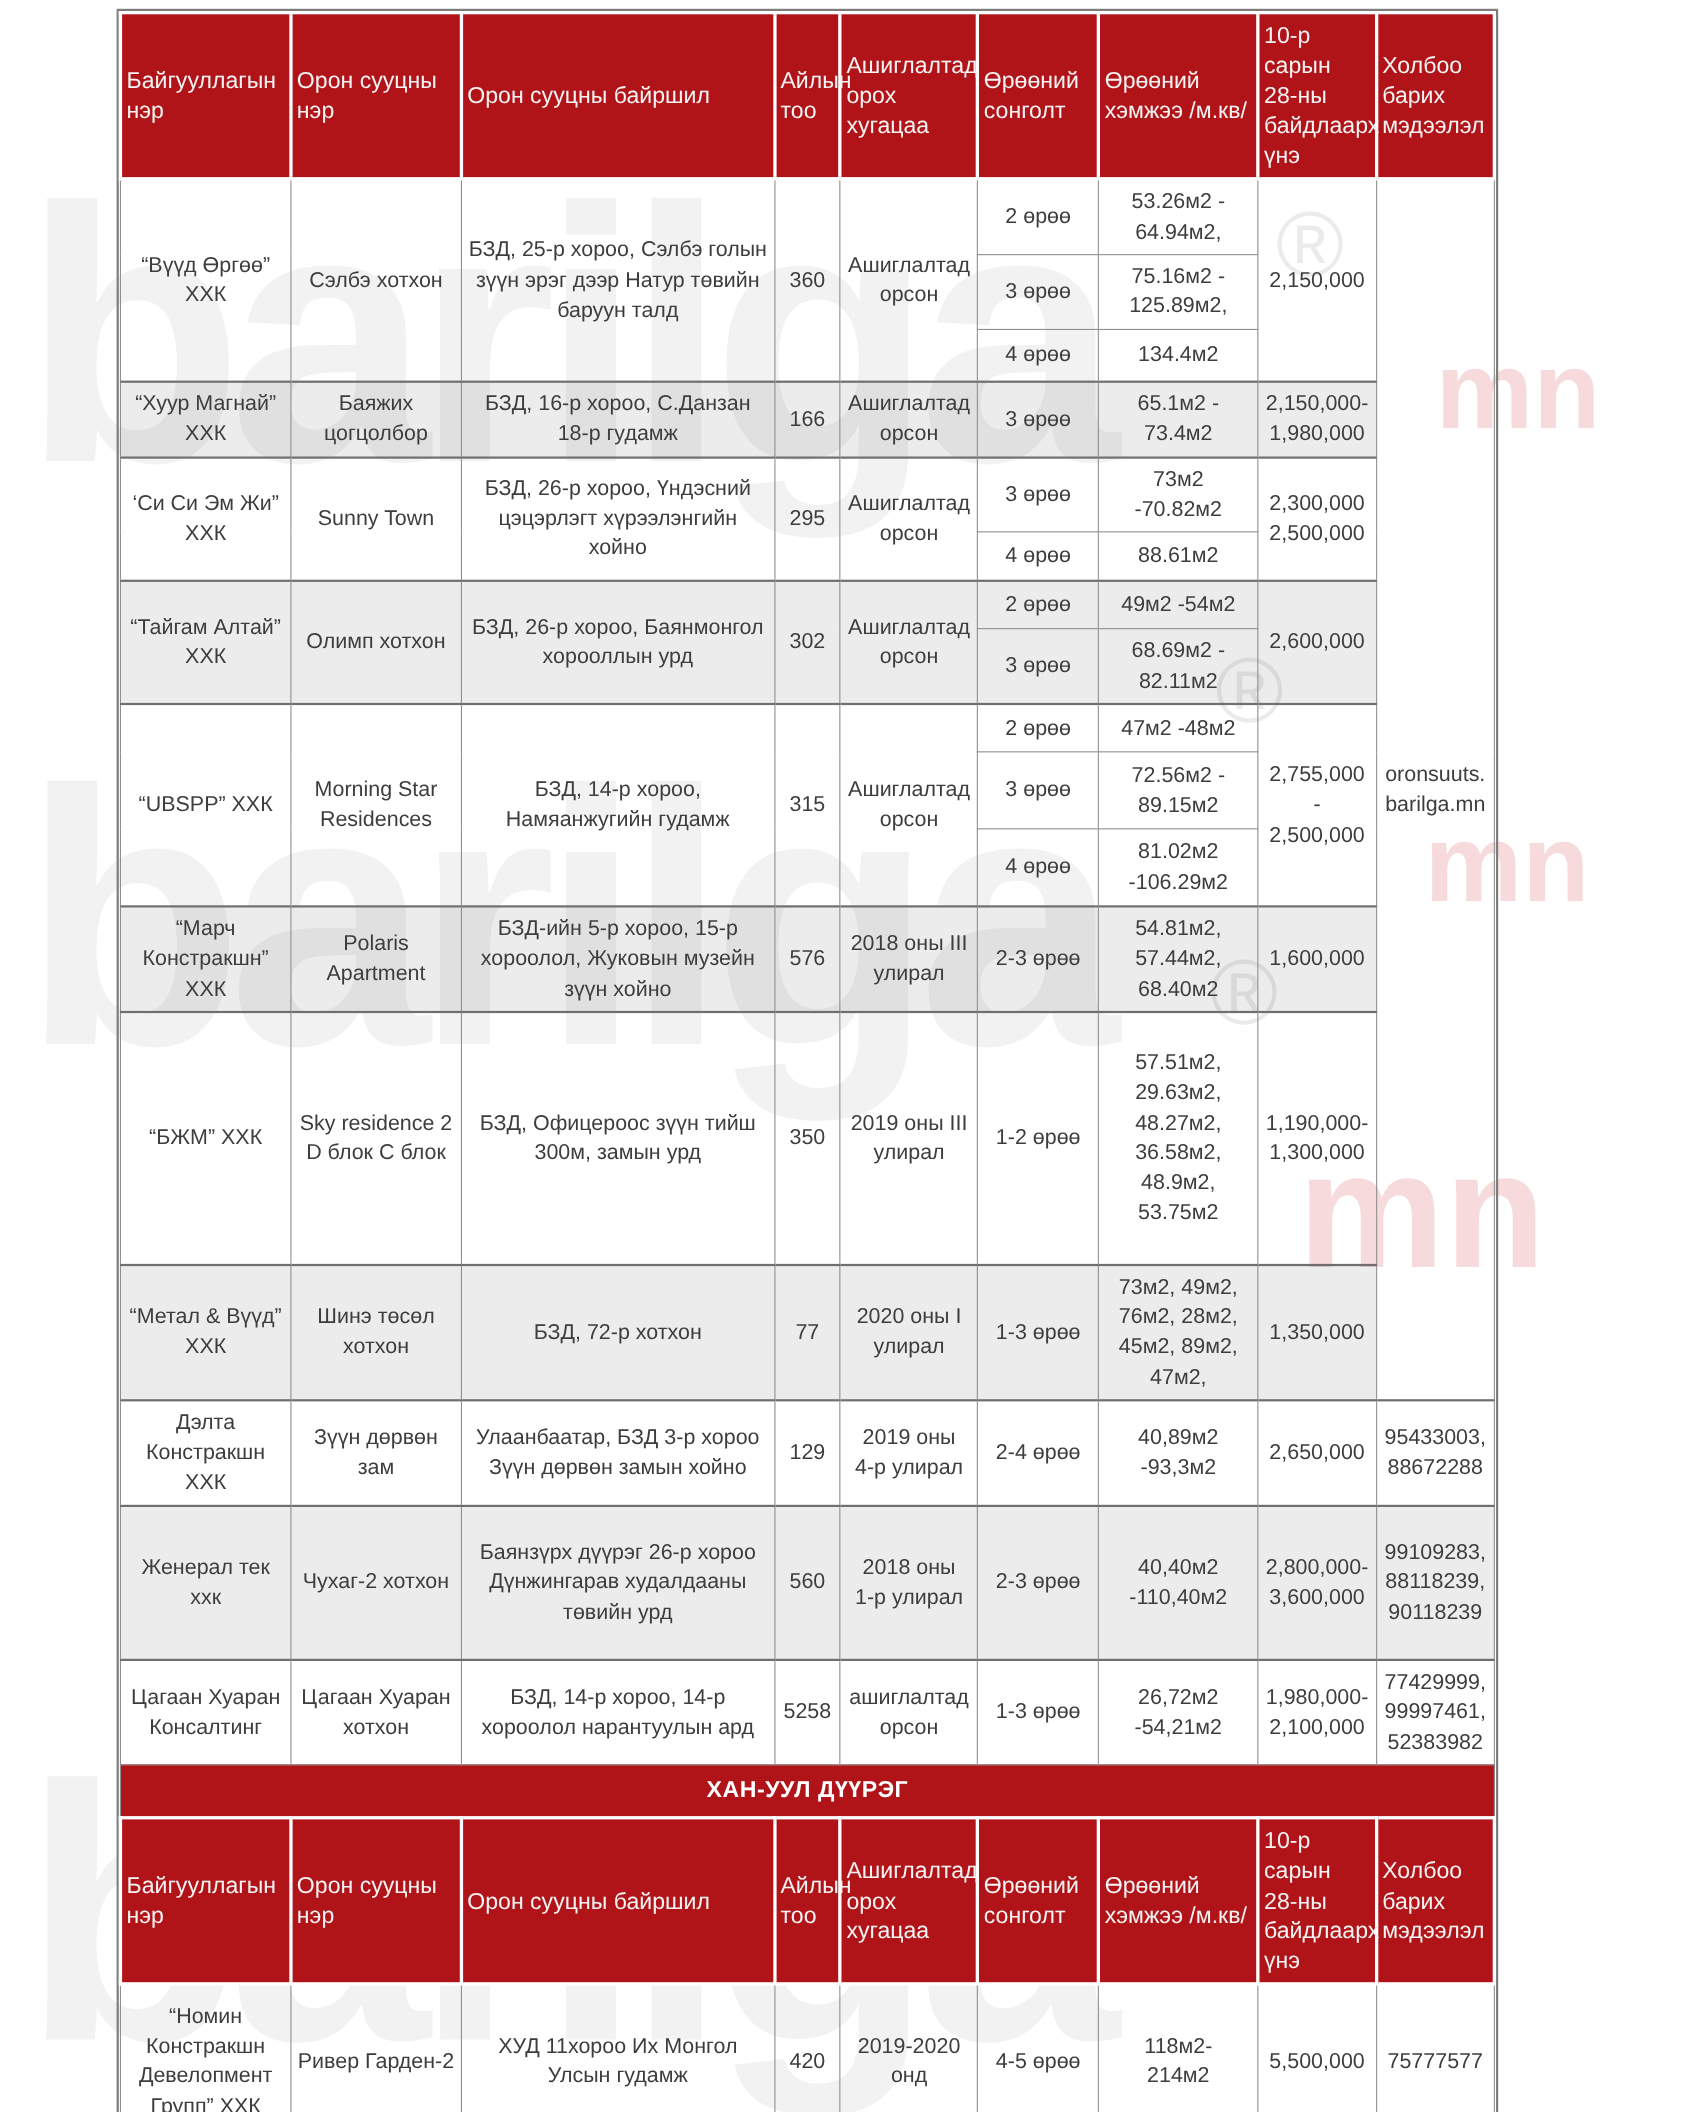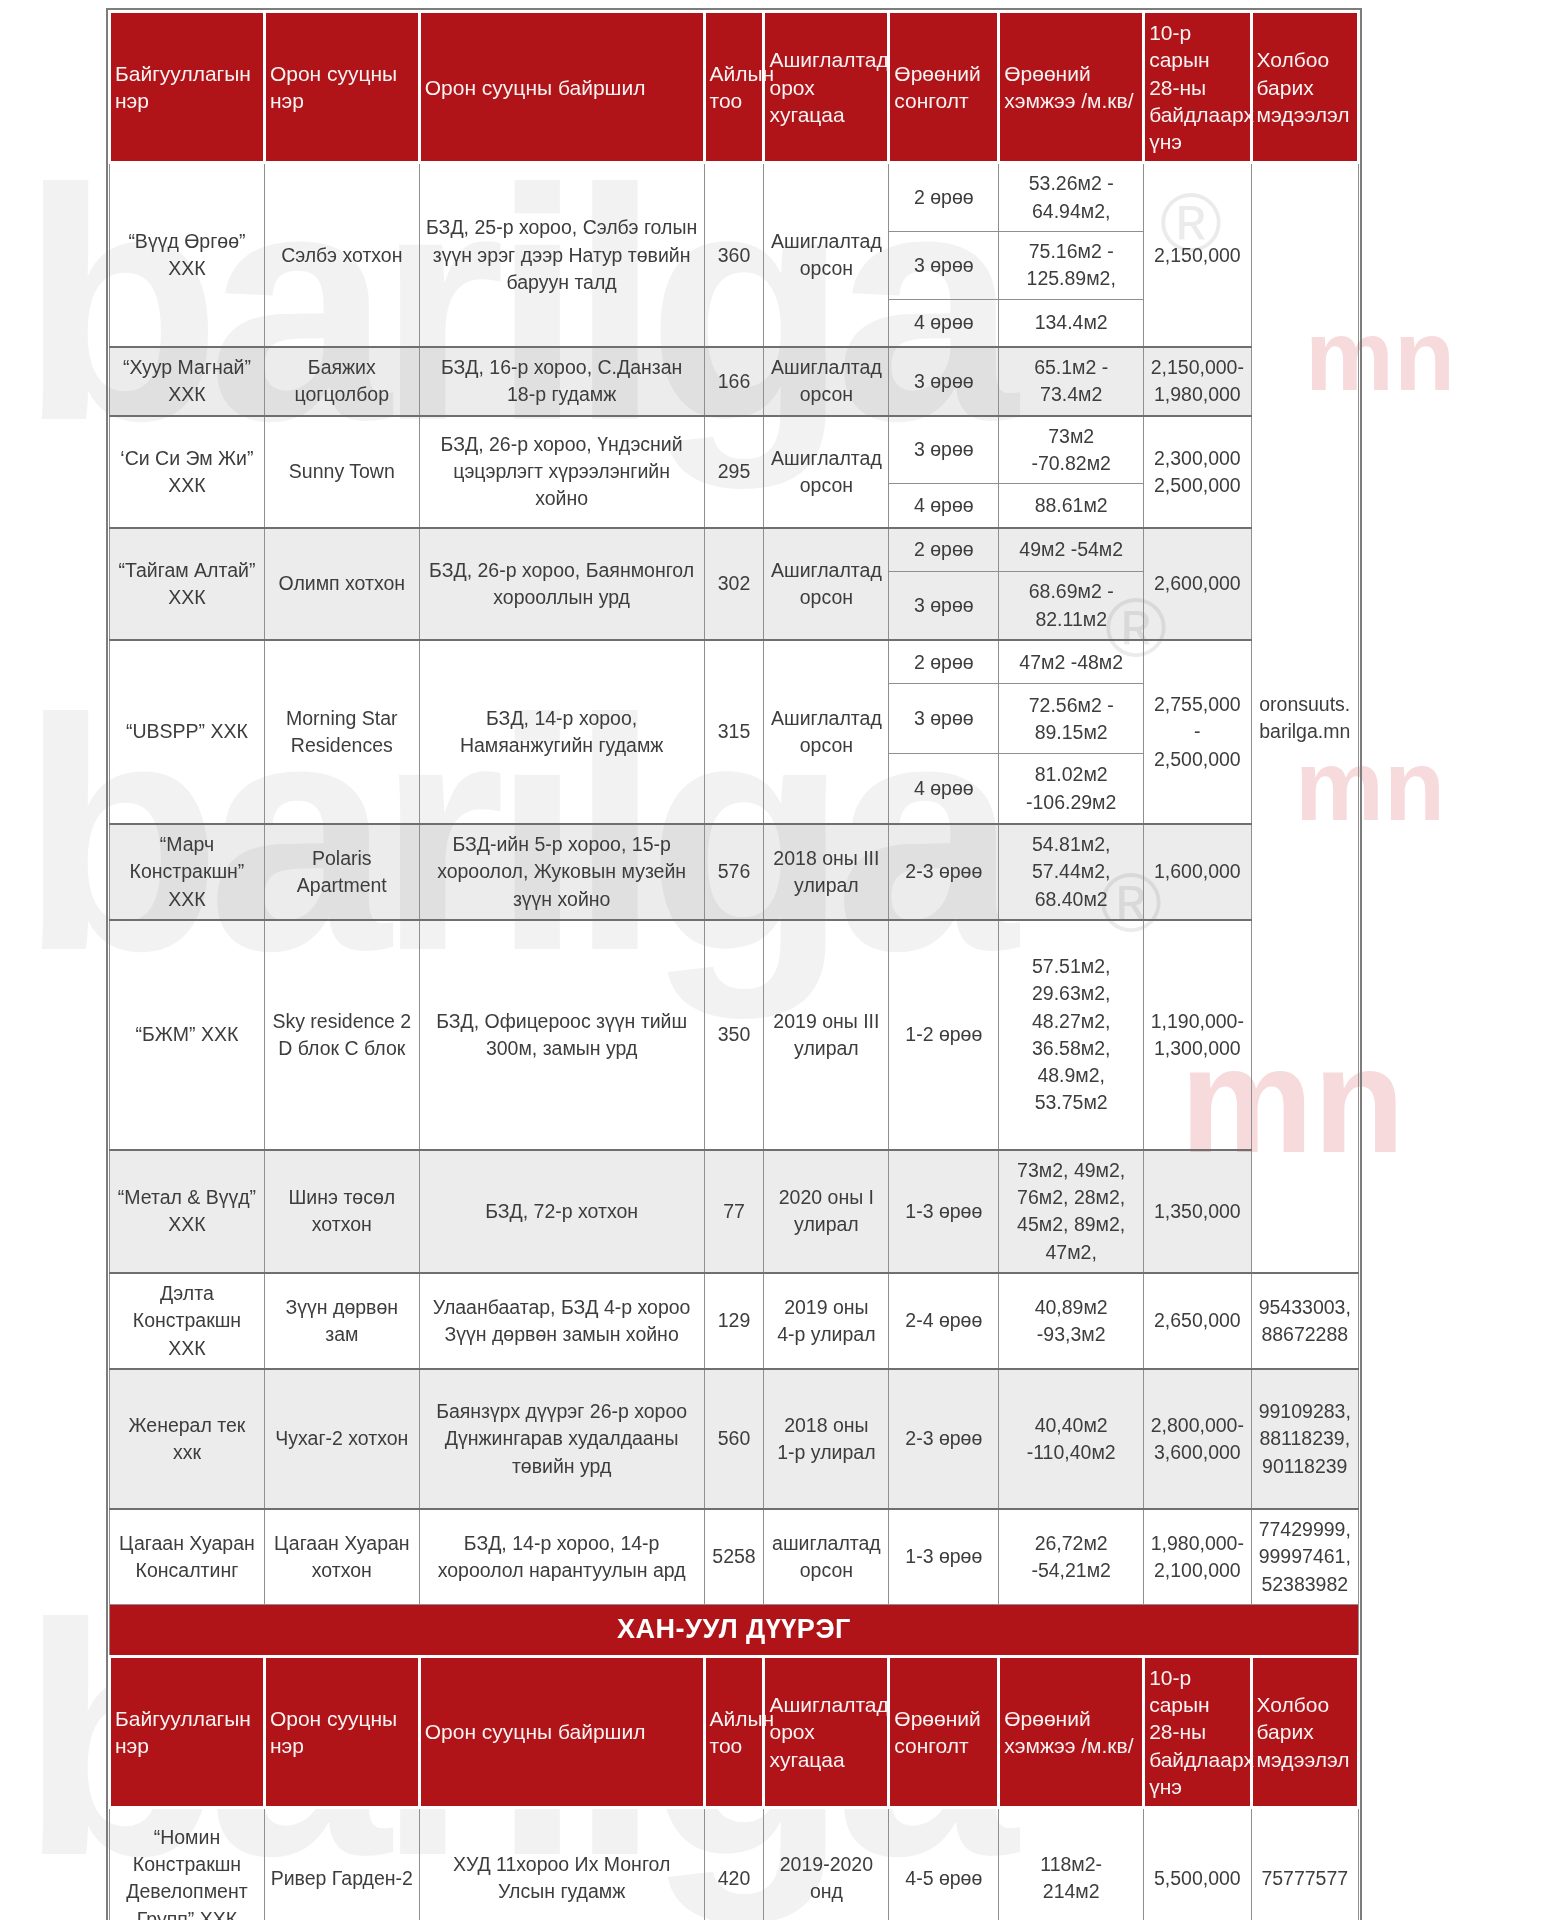--- a/index.html
+++ b/index.html
@@ -41,21 +41,21 @@
   }
   td{
     border:1px solid #8f8f8f;padding:6px 5px;
     text-align:center;vertical-align:middle;
     font-size:19.5px;line-height:1.4;
     word-wrap:break-word;white-space:pre-line;
   }
   tr.band-b td{background:rgba(0,0,0,0.075);}
   tr.gs td{border-top:2px solid #6f6f6f;}
   tr.banner-row td{
-    background:#b01318;color:#ffffff;font-weight:bold;font-size:27px;
+    background:#b01318;color:#ffffff;font-weight:bold;font-size:21px;
     letter-spacing:0.5px;white-space:normal;
   }
   
   .rh44{height:44px}.rh48{height:48px}.rh62{height:62px}.rh66{height:66px}
   .rh70{height:70px}.rh90{height:90px}.rh92{height:92px}.rh96{height:96px}
   .rh112{height:80px}.rh116{height:140px}.rh230{height:230px}
   .rhban{height:48px}
 </style>
 </head>
 <body>
@@ -240,21 +240,21 @@
     <td>73м2, 49м2,
 76м2, 28м2,
 45м2, 89м2,
 47м2,</td>
     <td>1,350,000</td>
   </tr>
 
   <tr class="band-a gs rh96">
     <td>Дэлта Констракшн ХХК</td>
     <td>Зүүн дөрвөн зам</td>
-    <td>Улаанбаатар, БЗД 4-р хороо Зүүн дөрвөн замын хойно</td>
+    <td>Улаанбаатар, БЗД 3-р хороо Зүүн дөрвөн замын хойно</td>
     <td>129</td>
     <td>2019 оны
 4-р улирал</td>
     <td>2-4 өрөө</td>
     <td>40,89м2
 -93,3м2</td>
     <td>2,650,000</td>
     <td>95433003,
 88672288</td>
   </tr>

